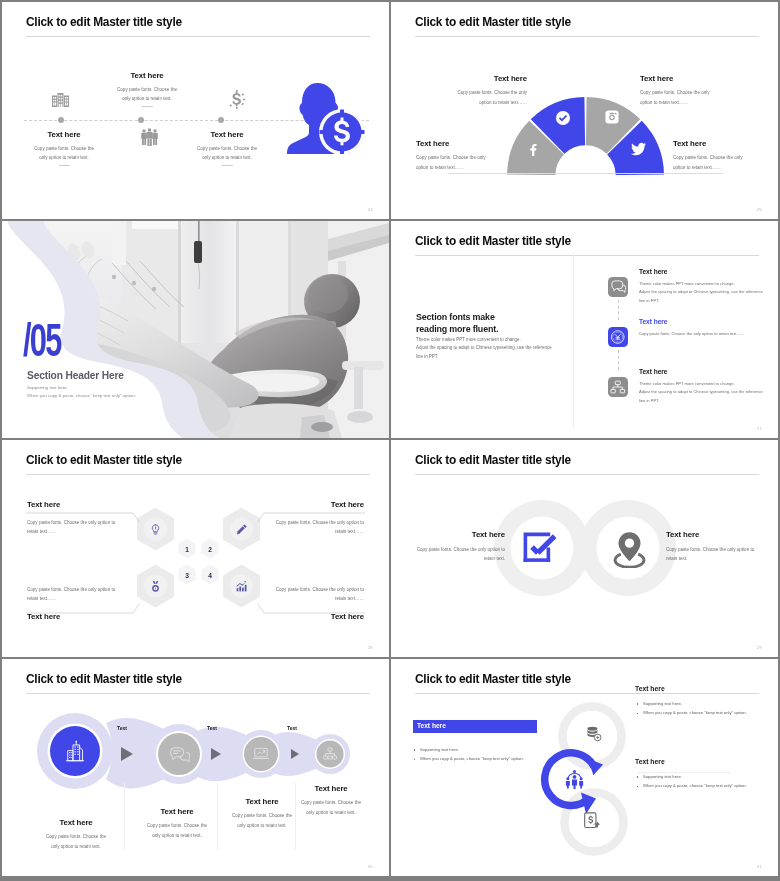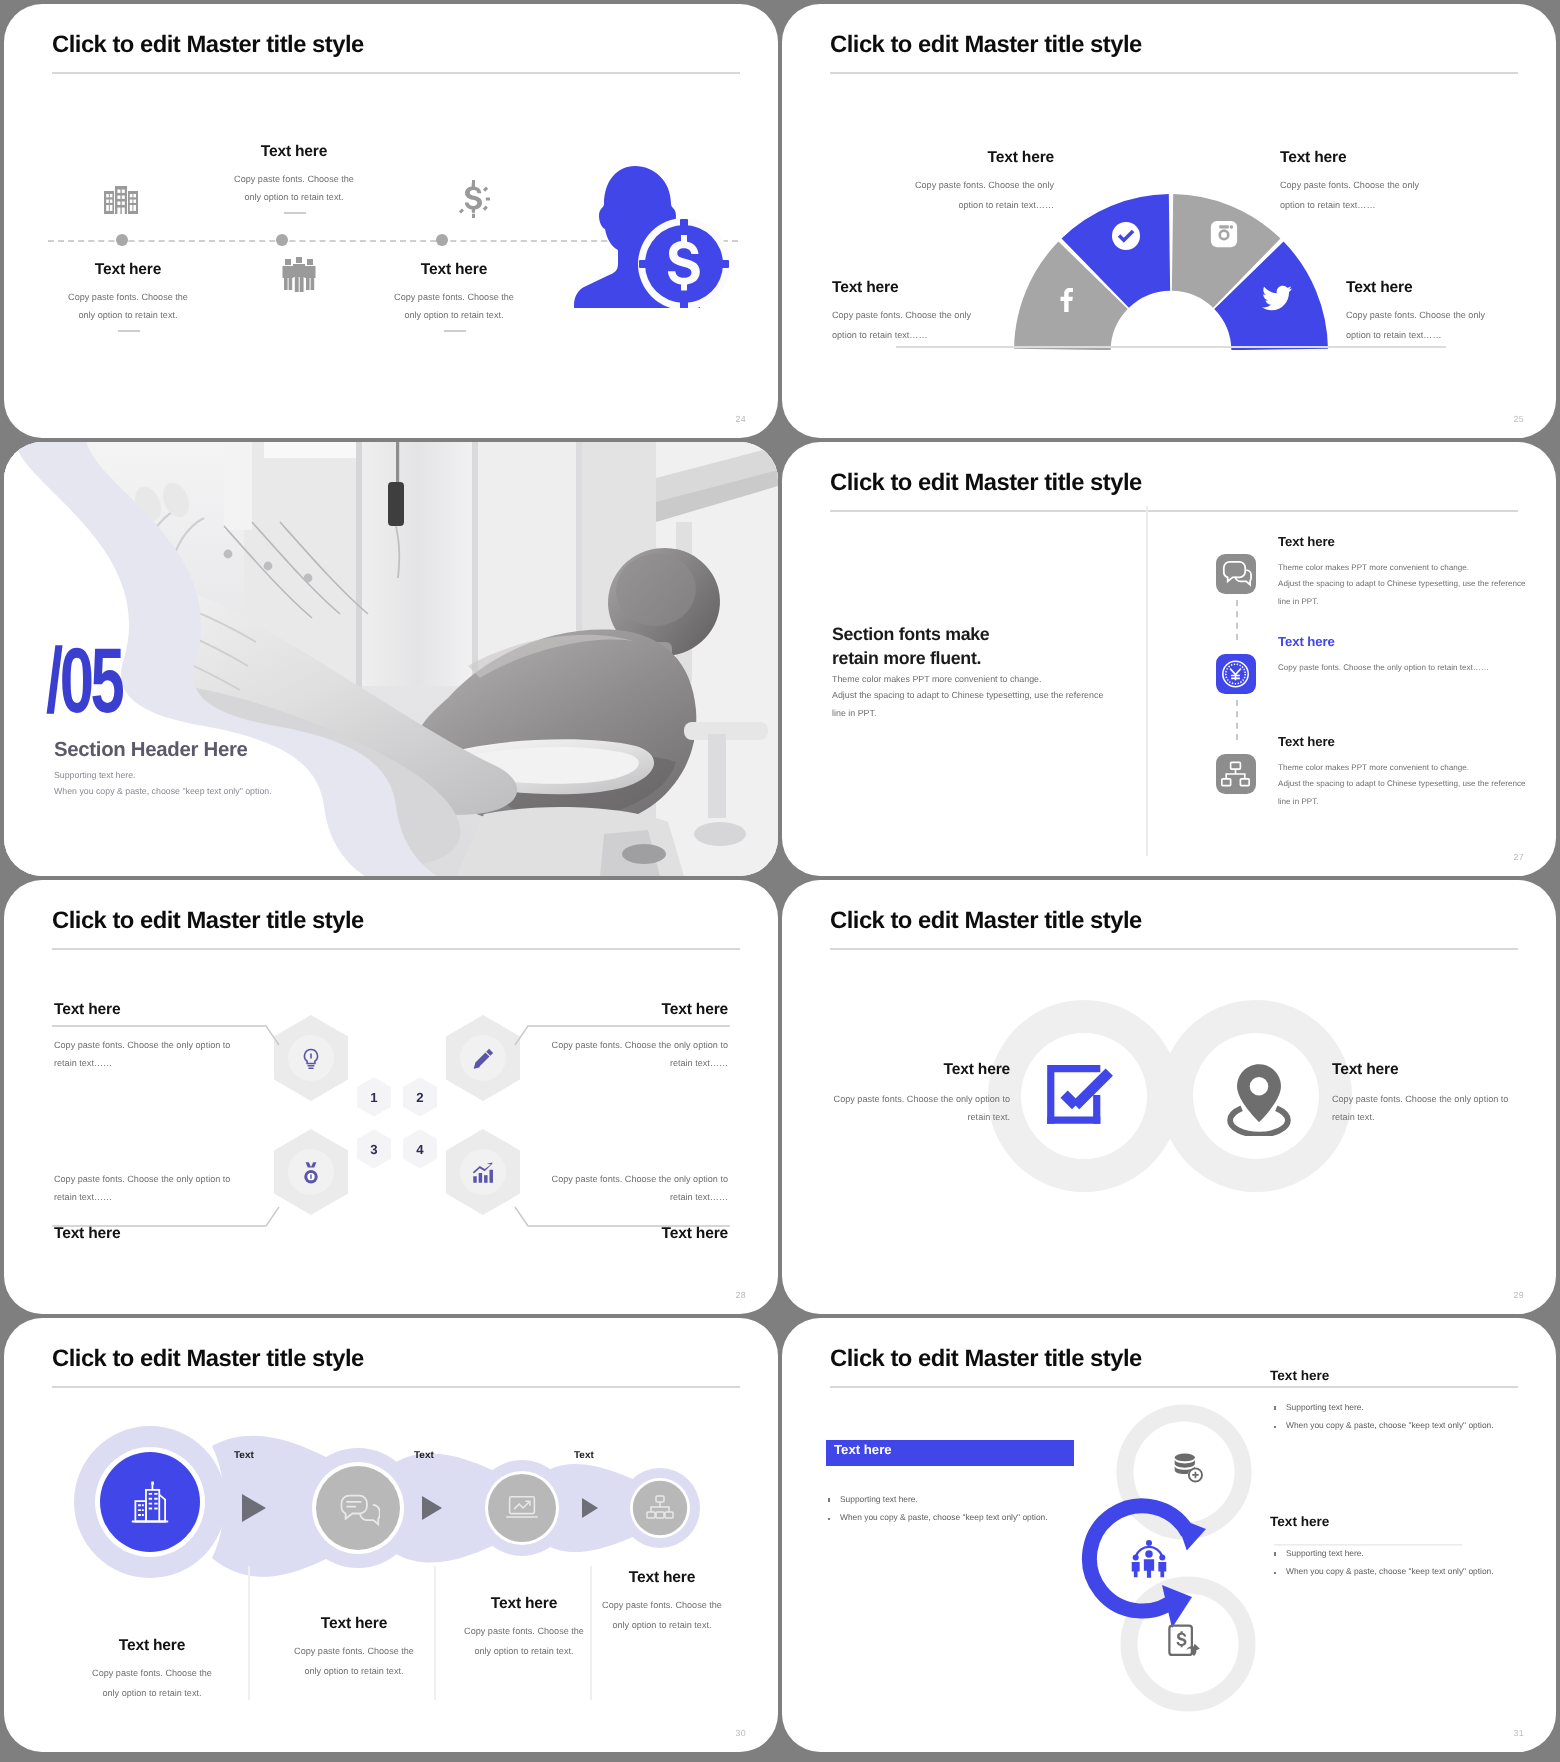--- a/index.html
+++ b/index.html
@@ -1,19 +1,19 @@
 <!DOCTYPE html>
 <html><head>
 <meta charset="utf-8">
 <style>
   html,body{margin:0;padding:0;}
   body{width:780px;height:881px;background:#7f7f7f;font-family:"Liberation Sans",sans-serif;overflow:hidden;
        -webkit-font-smoothing:antialiased;}
   .grid{position:absolute;left:0;top:0;width:780px;height:881px;}
-  .slide{position:absolute;background:#fff;overflow:hidden;width:387px;height:217px;border-radius:19px;}
+  .slide{position:absolute;background:#fff;overflow:hidden;width:387px;height:217px;}
   .c0{left:2px;} .c1{left:391px;}
   .r0{top:2px;} .r1{top:221px;} .r2{top:440px;} .r3{top:659px;}
 
   .title{position:absolute;left:24px;top:14.5px;font-size:11.9px;font-weight:bold;color:#0d0d0d;
          letter-spacing:-0.25px;white-space:nowrap;line-height:1;}
   .title-rule{position:absolute;left:24px;top:34px;width:344px;height:1px;background:#d8d8d8;}
   .pgnum{position:absolute;right:16px;bottom:7px;font-size:4.4px;color:#bbb;letter-spacing:0.2px;}
 
   .th{font-weight:bold;color:#131313;font-size:7.8px;letter-spacing:-0.1px;}
   .bd{color:#6f6f6f;font-size:4.55px;line-height:2.05;}
@@ -375,21 +375,21 @@
     <div class="s3-head">Section Header Here</div>
     <div class="s3-sub1">Supporting text here.</div>
     <div class="s3-sub2">When you copy &amp; paste, choose "keep text only" option.</div>
   </div>
   <div class="slide c1 r1">
     <div class="title">Click to edit Master title style</div>
     <div class="title-rule"></div>
 
     <div class="s4-head">
       <div>Section fonts make</div>
-        <div>retain more fluent.</div>
+        <div>reading more fluent.</div>
     </div>
     <div class="s4-body">
       <div>Theme color makes PPT more convenient to change.</div>
         <div>Adjust the spacing to adapt to Chinese typesetting, use the reference</div>
         <div>line in PPT.</div>
     </div>
 
     <div class="s4-vline"></div>
 
     <div class="s4-sq" style="top:56px">

